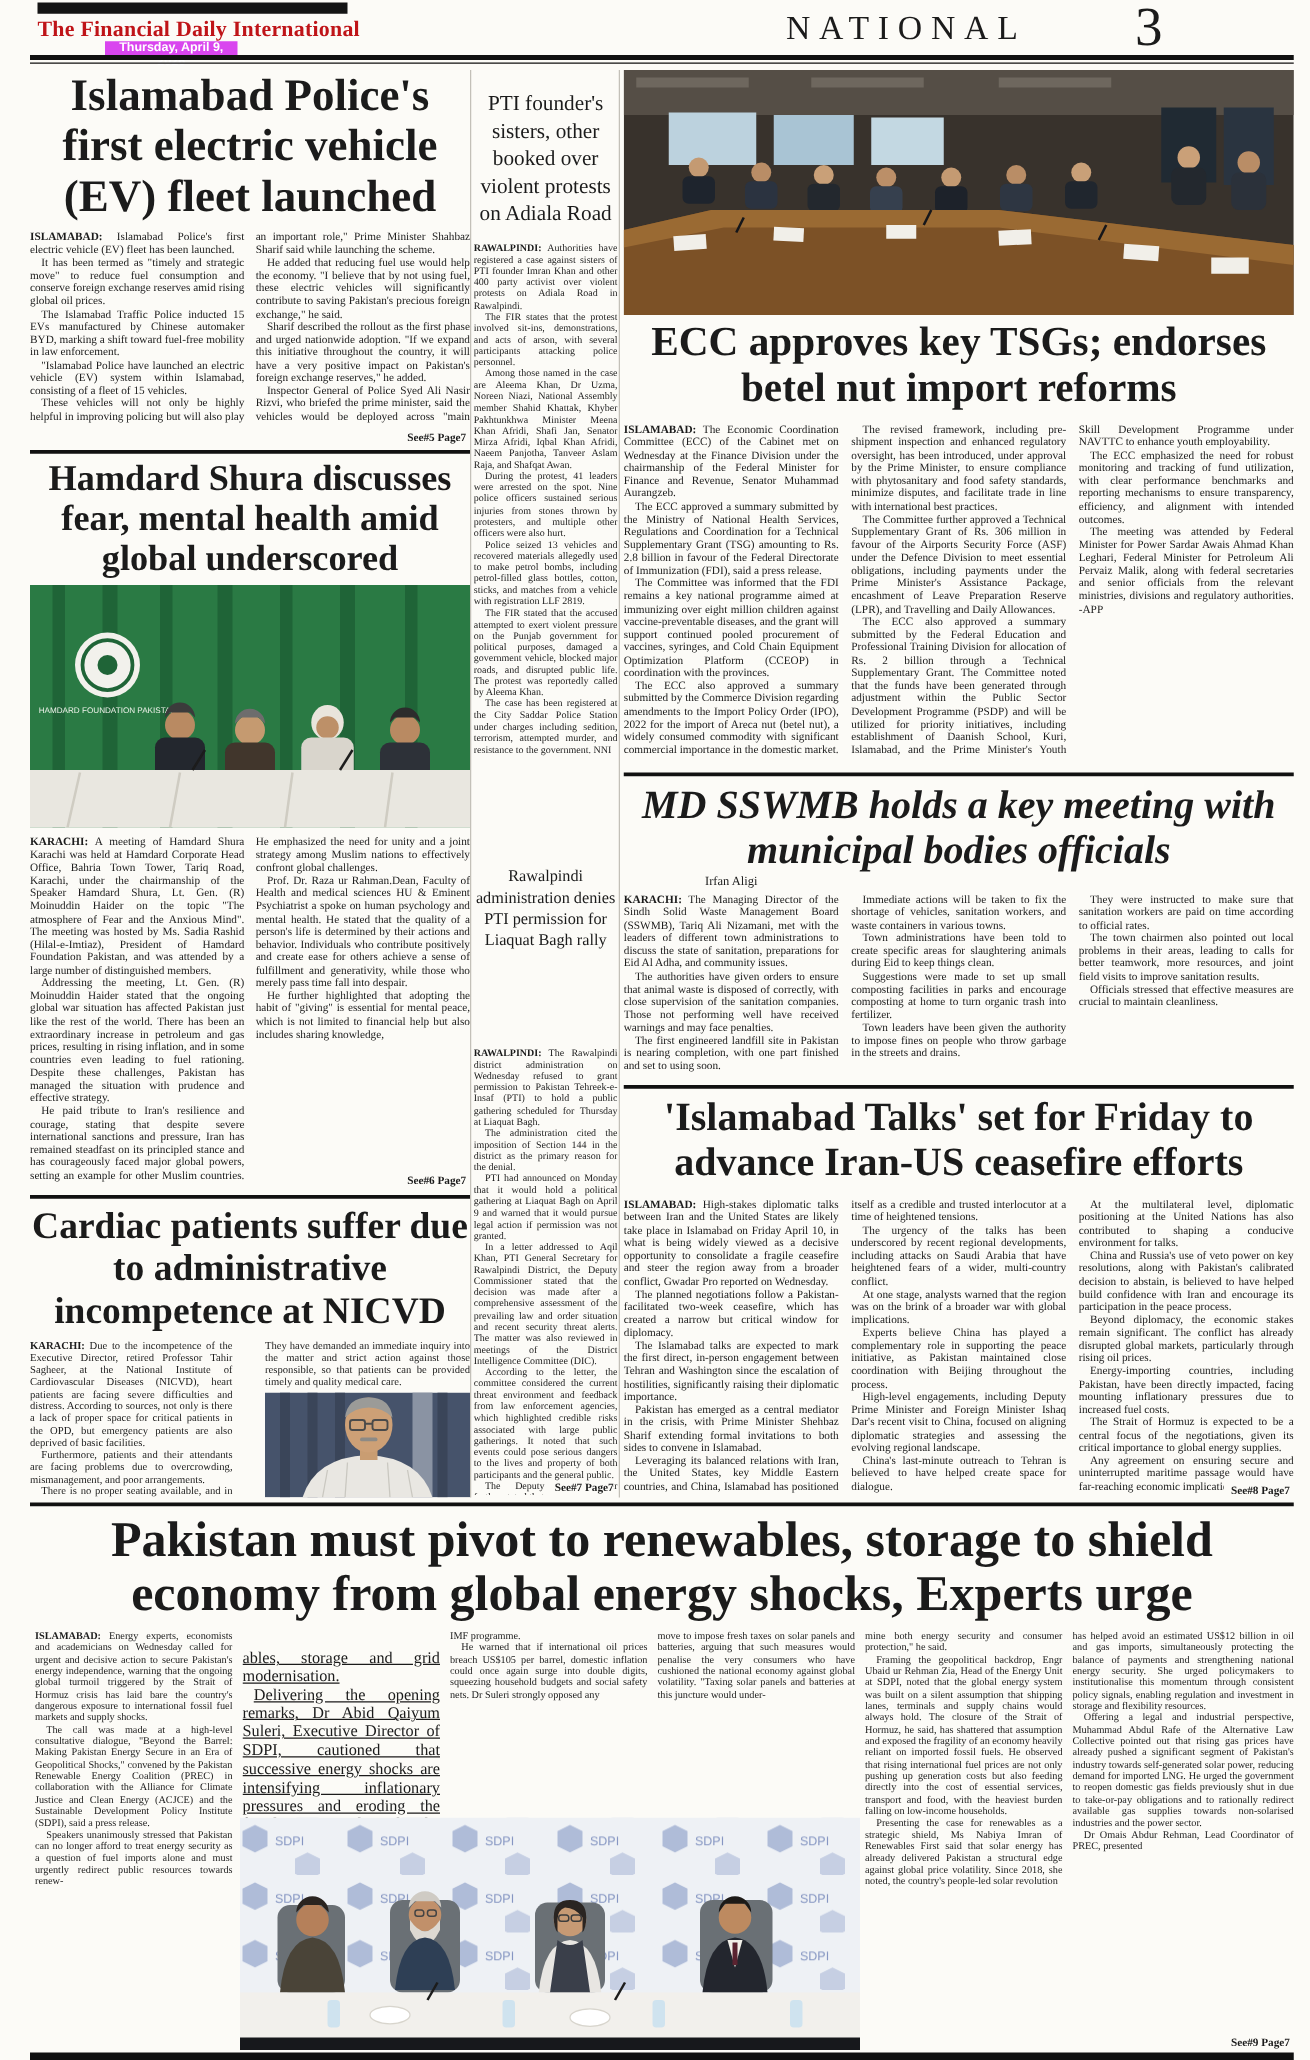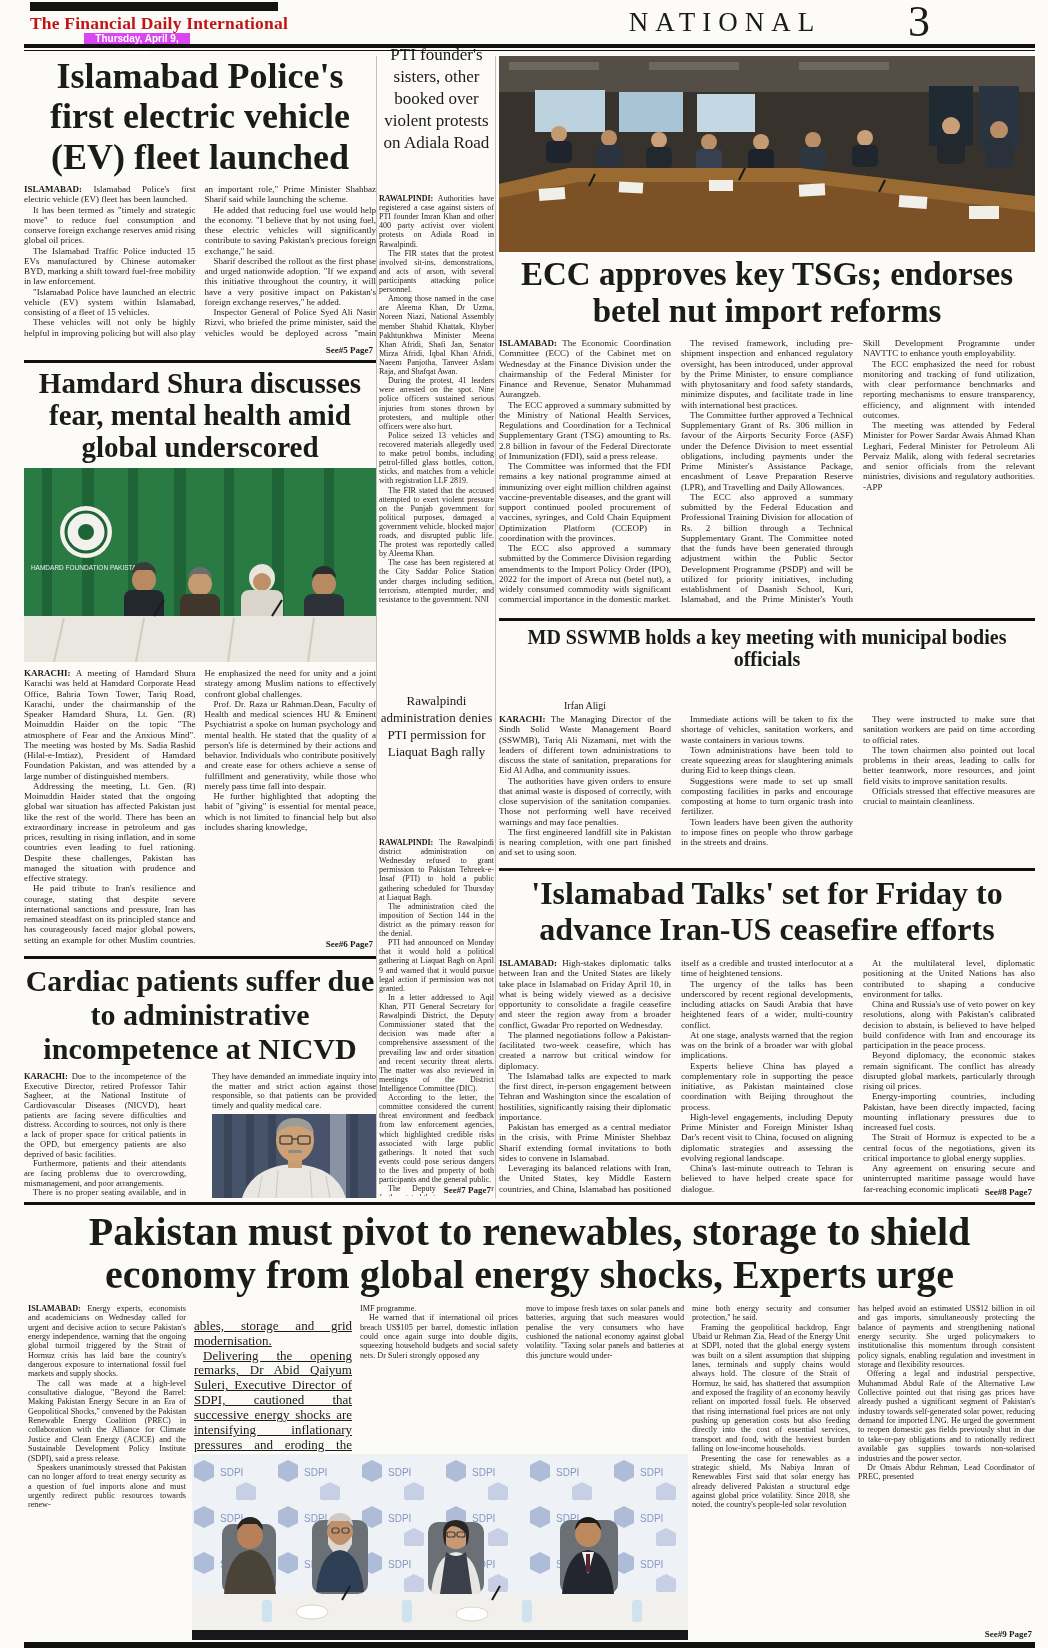--- a/index.html
+++ b/index.html
@@ -56,21 +56,21 @@
       <p class="para"><b></b><span>"Islamabad Police have launched an electric vehicle (EV) system within Islamabad, consisting of a fleet of 15 vehicles.</span></p>
       <p class="para"><b></b><span>These vehicles will not only be highly helpful in improving policing but will also play an important role," Prime Minister Shahbaz Sharif said while launching the scheme.</span></p>
       <p class="para"><b></b><span>He added that reducing fuel use would help the economy. "I believe that by not using fuel, these electric vehicles will significantly contribute to saving Pakistan's precious foreign exchange," he said.</span></p>
       <p class="para"><b></b><span>Sharif described the rollout as the first phase and urged nationwide adoption. "If we expand this initiative throughout the country, it will have a very positive impact on Pakistan's foreign exchange reserves," he added.</span></p>
       <p class="para"><b></b><span>Inspector General of Police Syed Ali Nasir Rizvi, who briefed the prime minister, said the vehicles would be deployed across "main corridors, urban centers, and commercial hubs."</span></p>
     </div>
   <div class="abs" style="left:24px;top:184px;width:352px;height:172px;pointer-events:none;">
     <div class="see">See#5 Page7</div>
   </div>
 
-  <div class="abs headline light" style="left:379px;top:44px;width:115px;font-size:17px;line-height:1.3;">PTI founder's sisters, other booked over violent protests on Adiala Road</div>
+  <div class="abs headline light" style="left:379px;top:72px;width:115px;font-size:17px;line-height:1.3;">PTI founder's sisters, other booked over violent protests on Adiala Road</div>
   <div class="abs body" style="left:379px;top:194px;width:115px;height:488px;font-size:8px;">
       <p class="para"><b>RAWALPINDI:</b><span> Authorities have registered a case against sisters of PTI founder Imran Khan and other 400 party activist over violent protests on Adiala Road in Rawalpindi.</span></p>
       <p class="para"><b></b><span>The FIR states that the protest involved sit-ins, demonstrations, and acts of arson, with several participants attacking police personnel.</span></p>
       <p class="para"><b></b><span>Among those named in the case are Aleema Khan, Dr Uzma, Noreen Niazi, National Assembly member Shahid Khattak, Khyber Pakhtunkhwa Minister Meena Khan Afridi, Shafi Jan, Senator Mirza Afridi, Iqbal Khan Afridi, Naeem Panjotha, Tanveer Aslam Raja, and Shafqat Awan.</span></p>
       <p class="para"><b></b><span>During the protest, 41 leaders were arrested on the spot. Nine police officers sustained serious injuries from stones thrown by protesters, and multiple other officers were also hurt.</span></p>
       <p class="para"><b></b><span>Police seized 13 vehicles and recovered materials allegedly used to make petrol bombs, including petrol-filled glass bottles, cotton, sticks, and matches from a vehicle with registration LLF 2819.</span></p>
       <p class="para"><b></b><span>The FIR stated that the accused attempted to exert violent pressure on the Punjab government for political purposes, damaged a government vehicle, blocked major roads, and disrupted public life. The protest was reportedly called by Aleema Khan.</span></p>
       <p class="para"><b></b><span>The case has been registered at the City Saddar Police Station under charges including sedition, terrorism, attempted murder, and resistance to the government. NNI</span></p>
     </div>
 
@@ -231,28 +231,28 @@
       <p class="para"><b></b><span>PTI had announced on Monday that it would hold a political gathering at Liaquat Bagh on April 9 and warned that it would pursue legal action if permission was not granted.</span></p>
       <p class="para"><b></b><span>In a letter addressed to Aqil Khan, PTI General Secretary for Rawalpindi District, the Deputy Commissioner stated that the decision was made after a comprehensive assessment of the prevailing law and order situation and recent security threat alerts. The matter was also reviewed in meetings of the District Intelligence Committee (DIC).</span></p>
       <p class="para"><b></b><span>According to the letter, the committee considered the current threat environment and feedback from law enforcement agencies, which highlighted credible risks associated with large public gatherings. It noted that such events could pose serious dangers to the lives and property of both participants and the general public.</span></p>
       <p class="para"><b></b><span>The Deputy Commissioner further stated that</span></p>
     </div>
   <div class="abs" style="left:379px;top:838px;width:115px;height:358px;pointer-events:none;text-decoration:underline;">
     <div class="see">See#7 Page7</div>
   </div>
 
   <div class="abs hrule" style="left:499px;top:618px;width:536px;height:3px;"></div>
-  <div class="abs headline" style="left:499px;top:626px;width:536px;font-size:20px;">MD SSWMB holds a key meeting with municipal bodies officials</div>
+  <div class="abs headline" style="left:499px;top:626px;width:536px;font-size:32px;font-style:italic;">MD SSWMB holds a key meeting with municipal bodies officials</div>
   <div class="abs byline" style="left:499px;top:700px;width:172px;">Irfan Aligi</div>
   <div class="abs body cols3" style="left:499px;top:714px;width:536px;height:148px;">
       <p class="para"><b>KARACHI:</b><span> The Managing Director of the Sindh Solid Waste Management Board (SSWMB), Tariq Ali Nizamani, met with the leaders of different town administrations to discuss the state of sanitation, preparations for Eid Al Adha, and community issues.</span></p>
       <p class="para"><b></b><span>The authorities have given orders to ensure that animal waste is disposed of correctly, with close supervision of the sanitation companies. Those not performing well have received warnings and may face penalties.</span></p>
       <p class="para"><b></b><span>The first engineered landfill site in Pakistan is nearing completion, with one part finished and set to using soon.</span></p>
       <p class="para"><b></b><span>Immediate actions will be taken to fix the shortage of vehicles, sanitation workers, and waste containers in various towns.</span></p>
-      <p class="para"><b></b><span>Town administrations have been told to create squeezing areas for slaughtering animals during Eid to keep things clean.</span></p>
+      <p class="para"><b></b><span>Town administrations have been told to create specific areas for slaughtering animals during Eid to keep things clean.</span></p>
       <p class="para"><b></b><span>Suggestions were made to set up small composting facilities in parks and encourage composting at home to turn organic trash into fertilizer.</span></p>
       <p class="para"><b></b><span>Town leaders have been given the authority to impose fines on people who throw garbage in the streets and drains.</span></p>
       <p class="para"><b></b><span>They were instructed to make sure that sanitation workers are paid on time according to official rates.</span></p>
       <p class="para"><b></b><span>The town chairmen also pointed out local problems in their areas, leading to calls for better teamwork, more resources, and joint field visits to improve sanitation results.</span></p>
       <p class="para"><b></b><span>Officials stressed that effective measures are crucial to maintain cleanliness.</span></p>
     </div>
 
   <div class="abs hrule" style="left:499px;top:868px;width:536px;height:3px;"></div>
   <div class="abs headline" style="left:499px;top:876px;width:536px;font-size:32px;">'Islamabad Talks' set for Friday to advance Iran-US ceasefire efforts</div>
   <div class="abs body cols3" style="left:499px;top:958px;width:536px;height:240px;">

